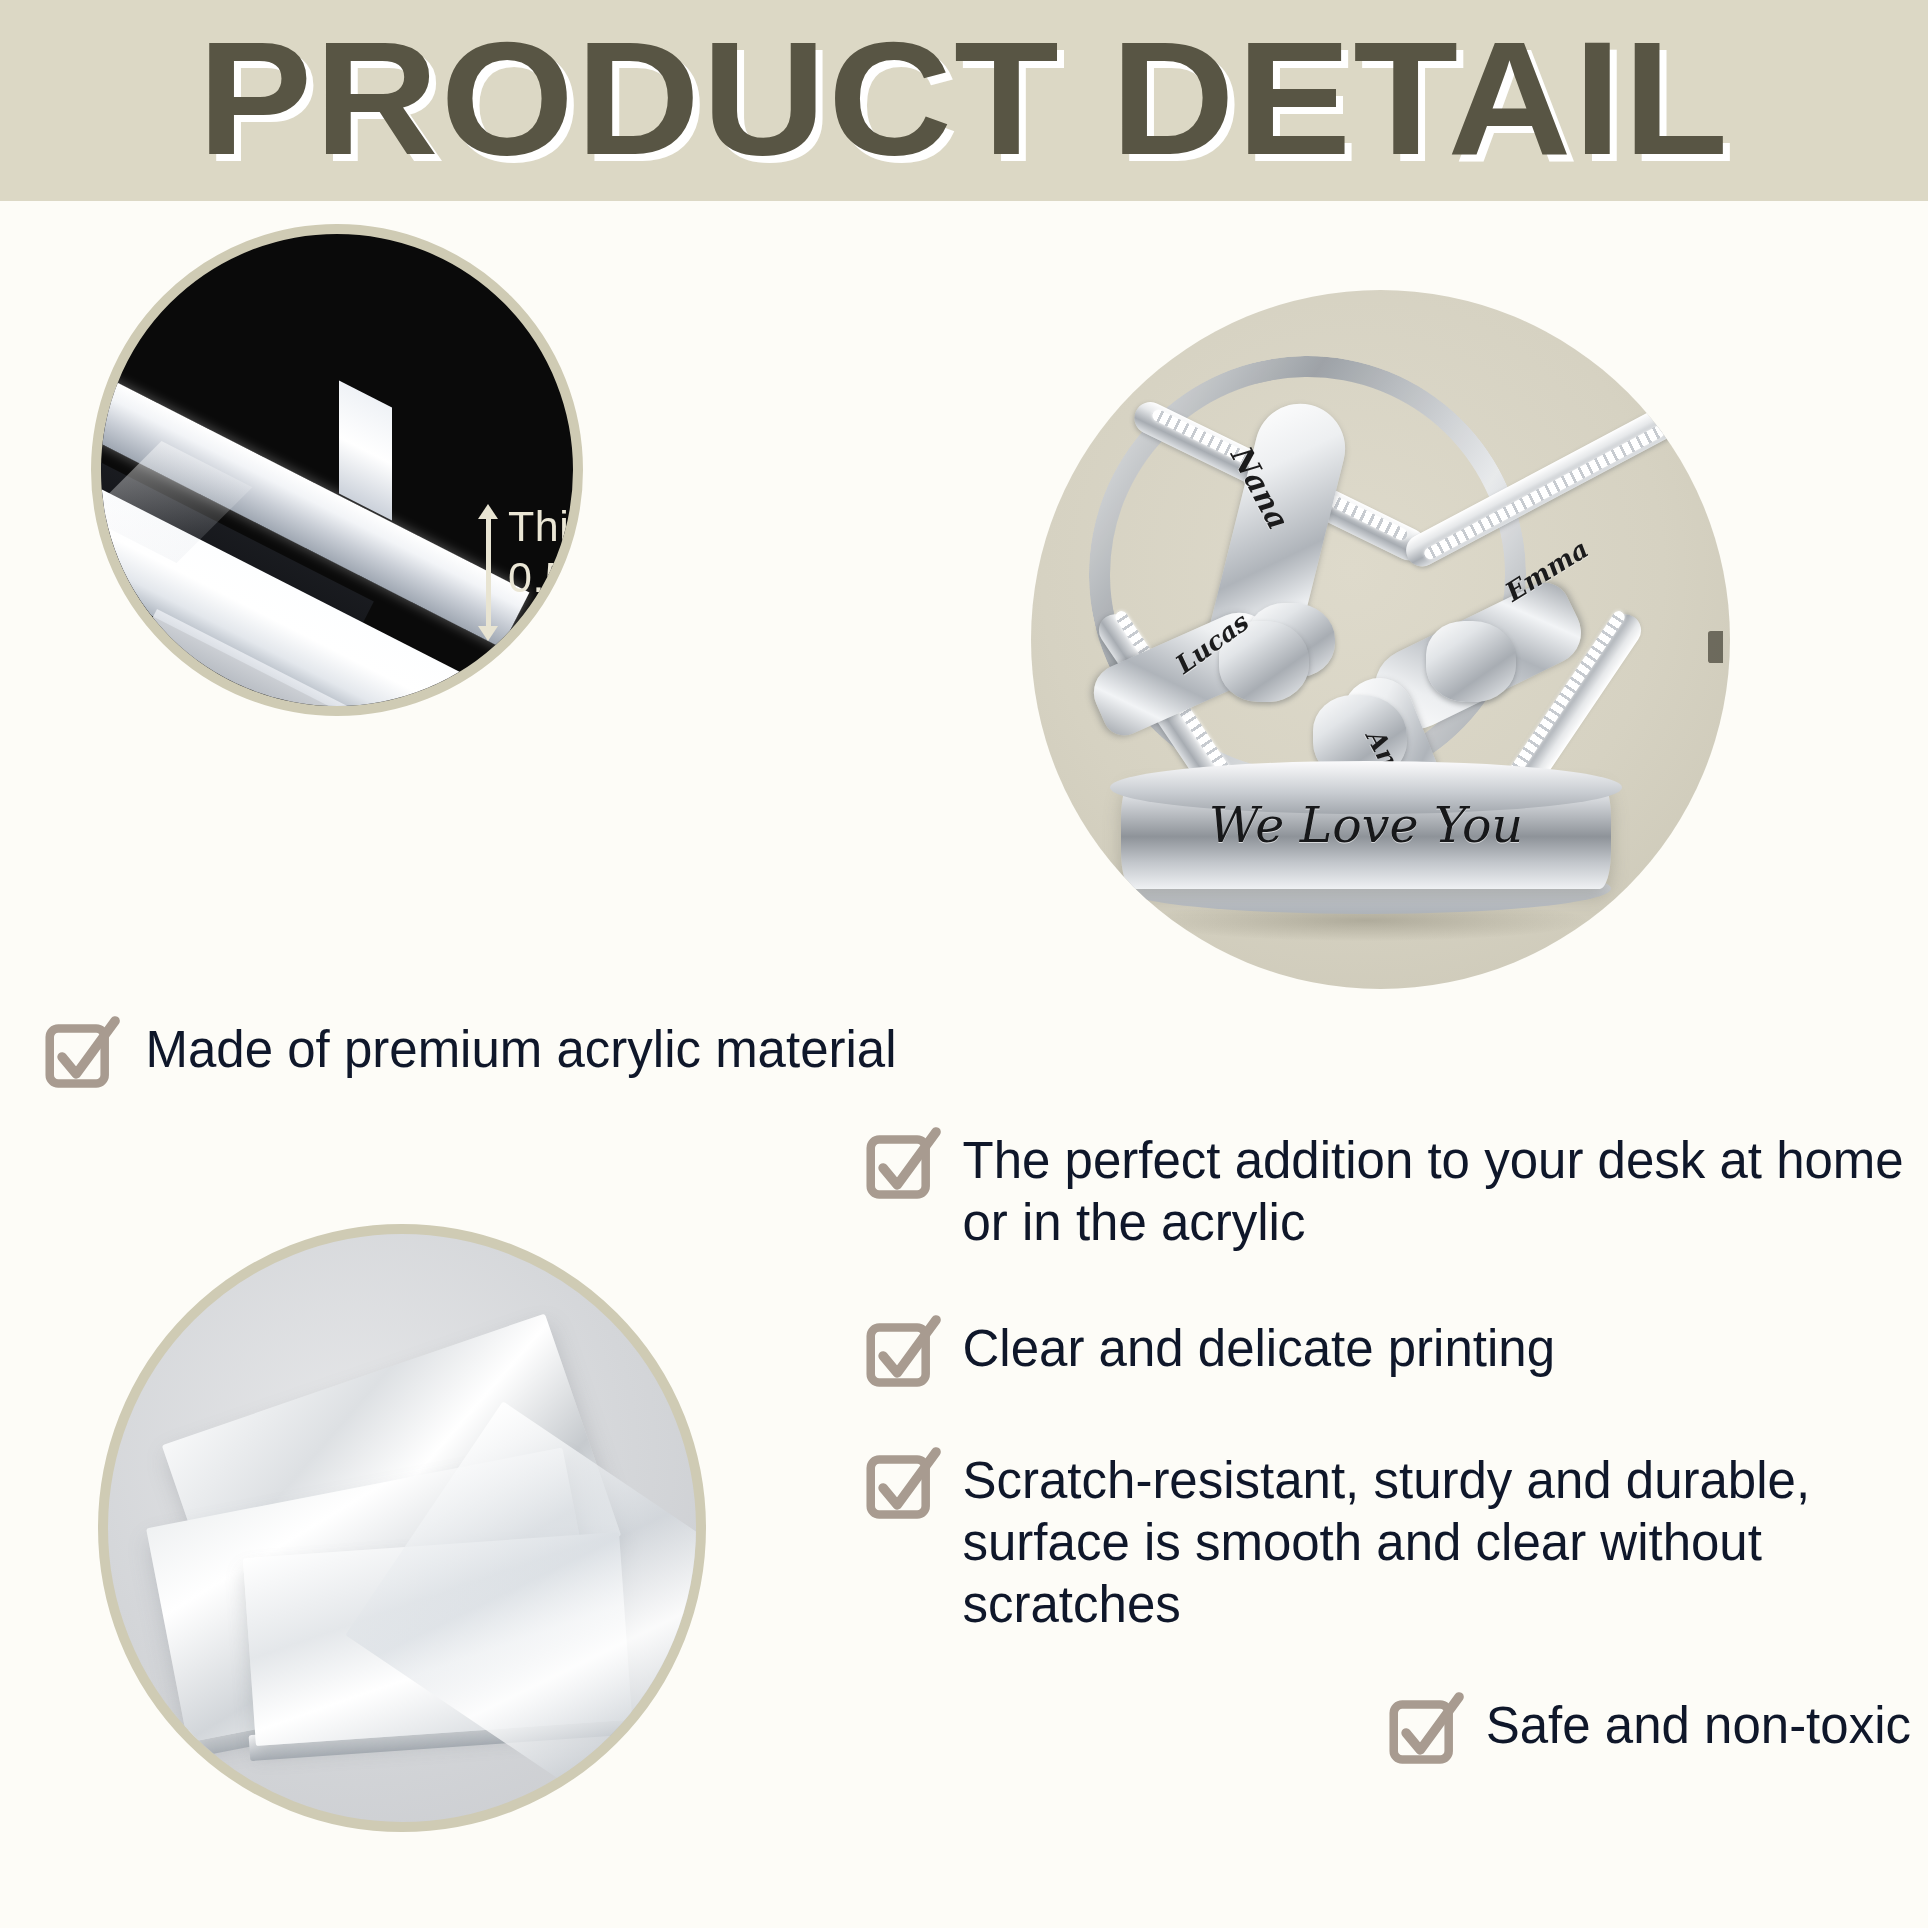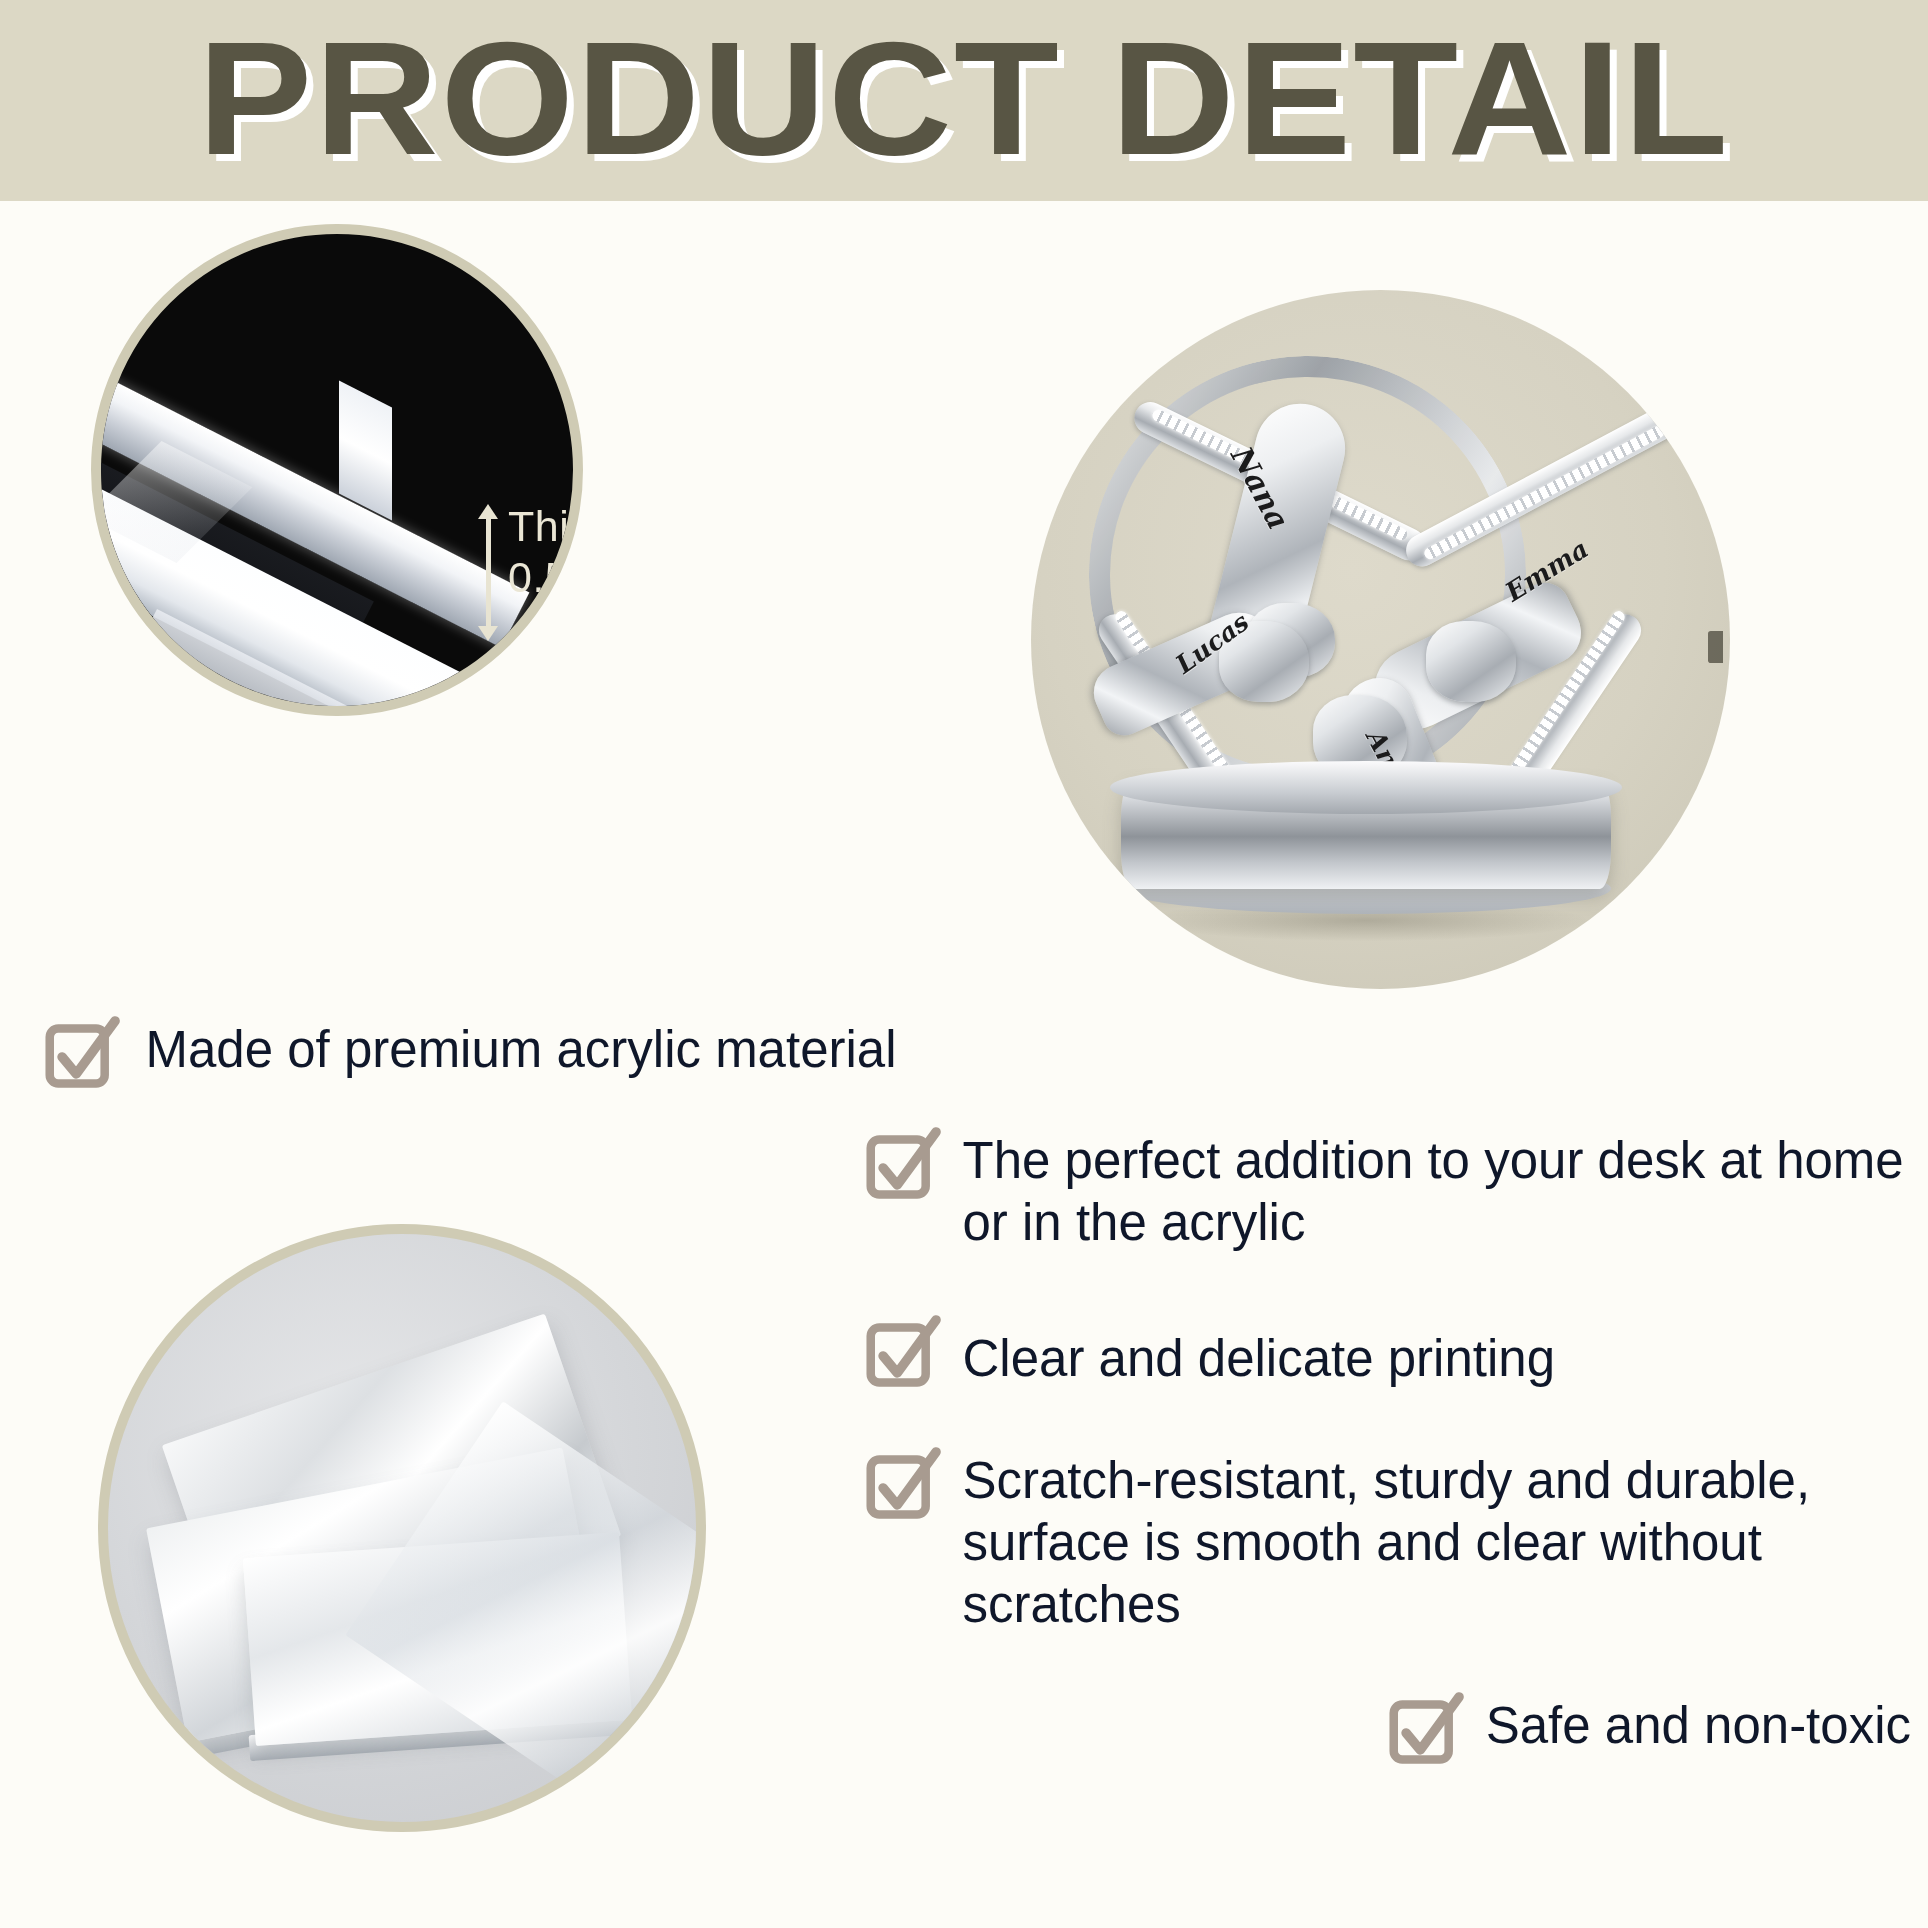--- a/index.html
+++ b/index.html
@@ -433,21 +433,21 @@
     top: 1019px;
     width: 866px;
   }
   #item-material .check-text {
     width: 759px;
     text-align: center;
   }
 
   
   #item-desk      { left: 866px; top: 1130px; width: 1045px; }
-  #item-printing  { left: 866px; top: 1318px; width: 1045px; align-items: flex-end; }
+  #item-printing  { left: 866px; top: 1318px; width: 1045px; }
   #item-scratch   { left: 866px; top: 1450px; width: 1045px; }
   #item-safe      { left: 866px; top: 1695px; width: 1045px; justify-content: flex-end; }
 </style>
 </head>
 <body>
 
 <div class="header-band"></div>
 <div class="header-title">PRODUCT DETAIL</div>
 
 <div class="circle-frame ring" id="thickness-photo">
@@ -498,20 +498,21 @@
 
     <div class="engraved-name name-nana">Nana</div>
     <div class="engraved-name name-lucas">Lucas</div>
     <div class="engraved-name name-emma">Emma</div>
     <div class="engraved-name name-andy">Andy</div>
 
     <div class="base-shadow"></div>
     <div class="base-ellipse-bottom"></div>
     <div class="base-plate"></div>
     <div class="base-ellipse-top"></div>
+    <div class="base-text">We Love You</div>
 
     <div class="notch"></div>
   </div>
 </div>
 
 <div class="check-item" id="item-material">
   <span class="checkbox-icon">
     <svg width="72" height="72" viewBox="0 0 76 76">
       <rect x="5" y="10" width="58" height="58" rx="9" ry="9" fill="none" stroke="#A89B90" stroke-width="9"></rect>
       <path d="M18 40 L33 58 L74 2" fill="none" stroke="#A89B90" stroke-width="10" stroke-linecap="round" stroke-linejoin="round"></path>

